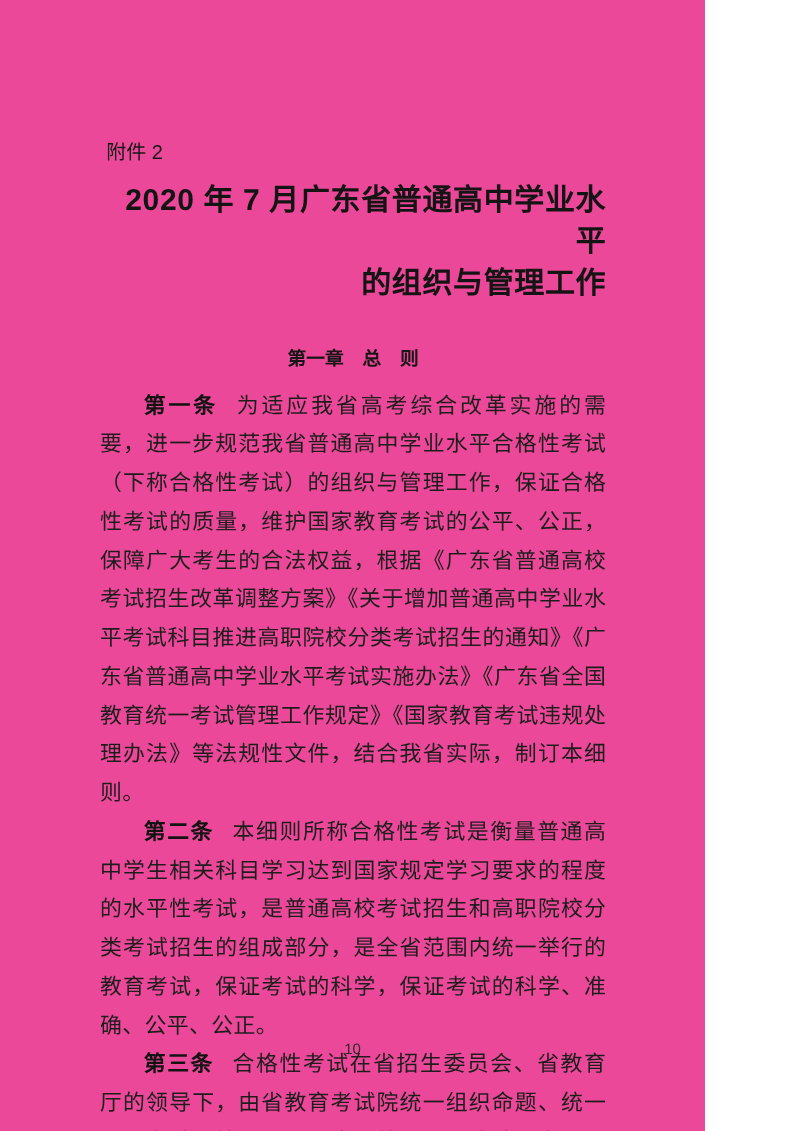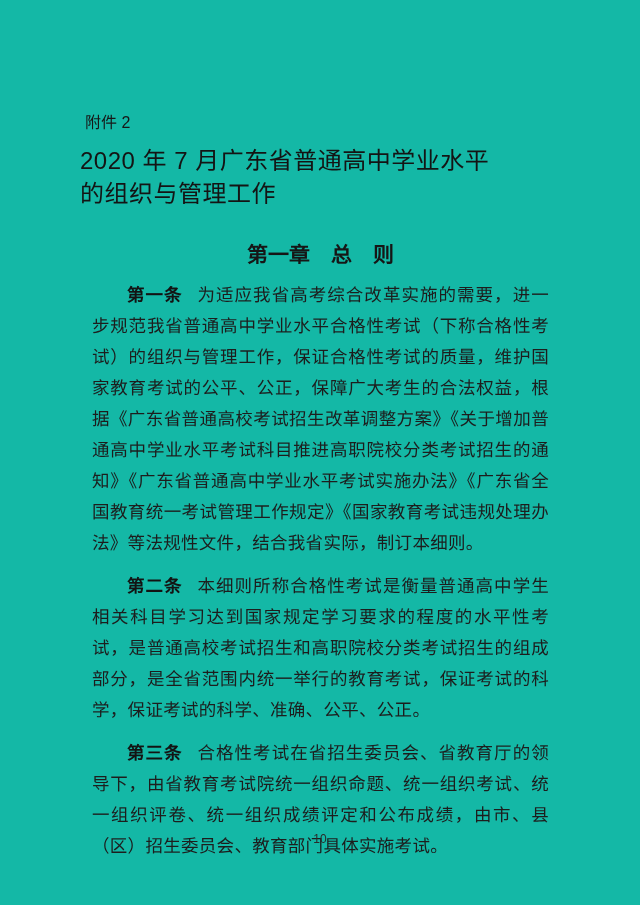--- a/index.html
+++ b/index.html
@@ -2,62 +2,62 @@
 <html lang="zh-CN"><head>
 <meta charset="utf-8">
 <style>
   html, body {
     margin: 0;
     padding: 0;
     background: #ffffff;
   }
   .page {
     position: relative;
-    width: 640px;
+    width: 564px;
     height: 905px;
-    background: #14b8a6;
+    background: #ec4899;
     color: #1c1c1c;
     overflow: hidden;
     font-family: "Liberation Serif", serif;
     box-sizing: border-box;
   }
   .content {
     padding: 112px 79px 0 80px;
   }
   .attachment {
     font-family: "Liberation Sans", sans-serif;
     font-size: 16px;
     line-height: 22px;
     padding-left: 5px;
     color: #171717;
   }
   .title {
     margin: 10px 0 0 0;
     font-family: "Liberation Sans", sans-serif;
-    font-weight: normal;
+    font-weight: bold;
     font-size: 24px;
     line-height: 33px;
-    text-align: left;
+    text-align: right;
     color: #141414;
     letter-spacing: 0.5px;
   }
   .chapter {
     margin: 32px 0 0 0;
     font-family: "Liberation Sans", sans-serif;
     font-weight: bold;
-    font-size: 21px;
+    font-size: 15px;
     line-height: 26px;
     text-align: center;
     color: #161616;
   }
   .body-text {
     margin-top: 8px;
   }
   .article {
-    margin: 12px;
+    margin: 0;
     font-size: 17.5px;
     line-height: 31px;
     text-align: justify;
     text-indent: 2em;
     color: #1d1d1d;
     letter-spacing: 0.3px;
   }
   .article-label {
     font-family: "Liberation Sans", sans-serif;
     font-weight: bold;

